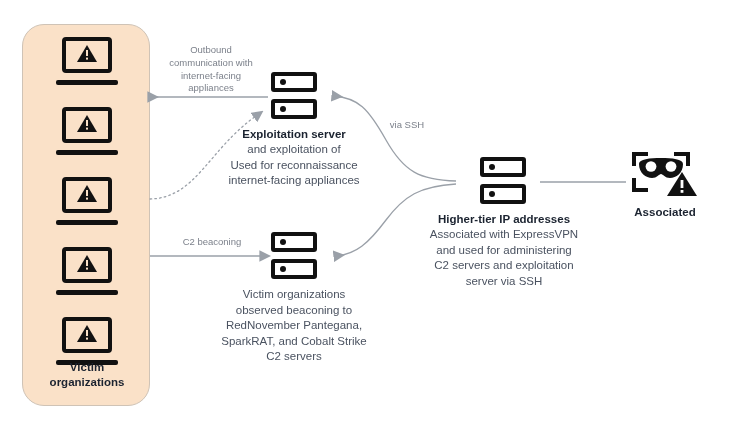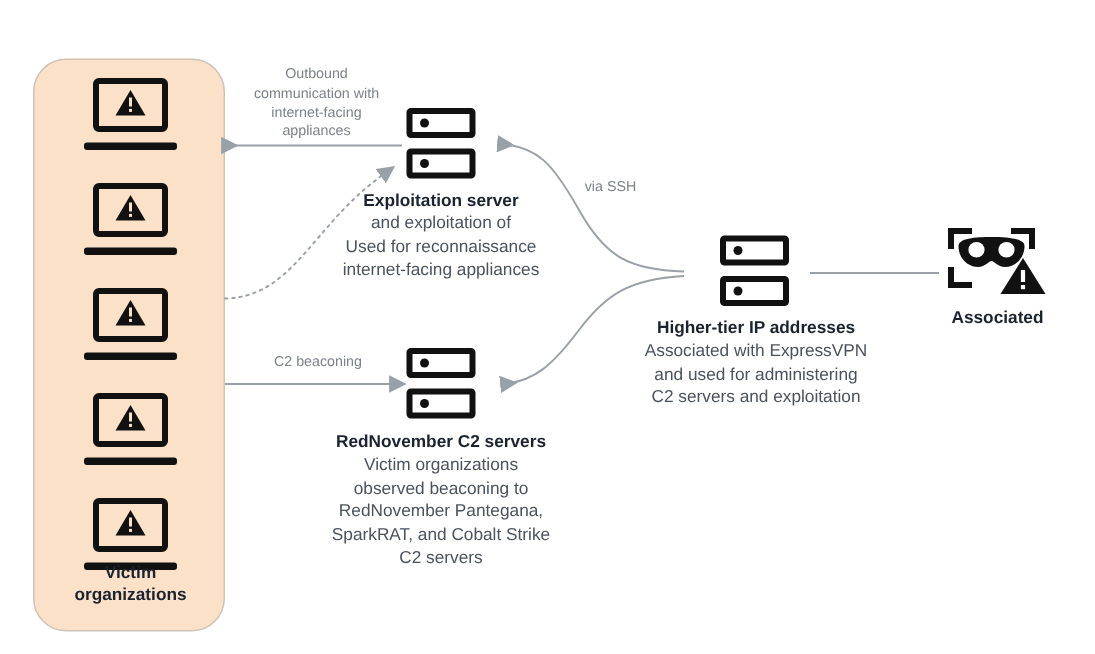--- a/index.html
+++ b/index.html
@@ -11,21 +11,20 @@
   }
   #canvas{position:relative;width:730px;height:436px;background:#fff;}
 
   
   .victim-panel{
     position:absolute;left:22px;top:24px;width:128px;height:382px;
     background:#fae1c8;
     border:1px solid #cfc3b6;
     border-radius:22px;
     box-sizing:border-box;
-    margin-top:15px;
   }
   .laptop-stack{
     position:absolute;left:0;top:12px;width:128px;
     display:flex;flex-direction:column;align-items:center;gap:20px;
   }
   .laptop{width:62px;height:50px;position:relative;}
   .laptop .screen{
     position:absolute;left:6px;top:0;width:50px;height:36px;
     border:4px solid #111;border-radius:4px;box-sizing:border-box;
     background:#fae1c8;
@@ -201,41 +200,41 @@
 
   <div class="server-icon" style="left:271px;top:232px;">
     <div class="rack top">
       <div class="led"></div>
     </div>
     <div class="rack bottom">
       <div class="led"></div>
     </div>
   </div>
   <div class="node-text" style="left:196px;top:287px;width:196px;">
-    <div class="node-title">RedNovember C2 servers</div>
     <div class="node-desc">Victim organizations</div>
     <div class="node-desc">observed beaconing to</div>
     <div class="node-desc">RedNovember Pantegana,</div>
     <div class="node-desc">SparkRAT, and Cobalt Strike</div>
     <div class="node-desc">C2 servers</div>
   </div>
 
   <div class="server-icon" style="left:480px;top:157px;">
     <div class="rack top">
       <div class="led"></div>
     </div>
     <div class="rack bottom">
       <div class="led"></div>
     </div>
   </div>
   <div class="node-text" style="left:410px;top:211px;width:188px;">
     <div class="node-title">Higher-tier IP addresses</div>
     <div class="node-desc">Associated with ExpressVPN</div>
     <div class="node-desc">and used for administering</div>
     <div class="node-desc">C2 servers and exploitation</div>
+    <div class="node-desc">server via SSH</div>
   </div>
 
   <div class="actor">
     <svg viewBox="0 0 70 48" width="70" height="48">
 
       <path d="M4,14 L4,4 L16,4" fill="none" stroke="#111" stroke-width="4" stroke-linecap="square"></path>
       <path d="M46,4 L58,4 L58,14" fill="none" stroke="#111" stroke-width="4" stroke-linecap="square"></path>
       <path d="M4,30 L4,40 L16,40" fill="none" stroke="#111" stroke-width="4" stroke-linecap="square"></path>
 
       <path d="M9,14 C9,9 20,8 31,8 C42,8 53,9 53,14 C53,23 46,28 40,28 C35,28 33,24 31,24

